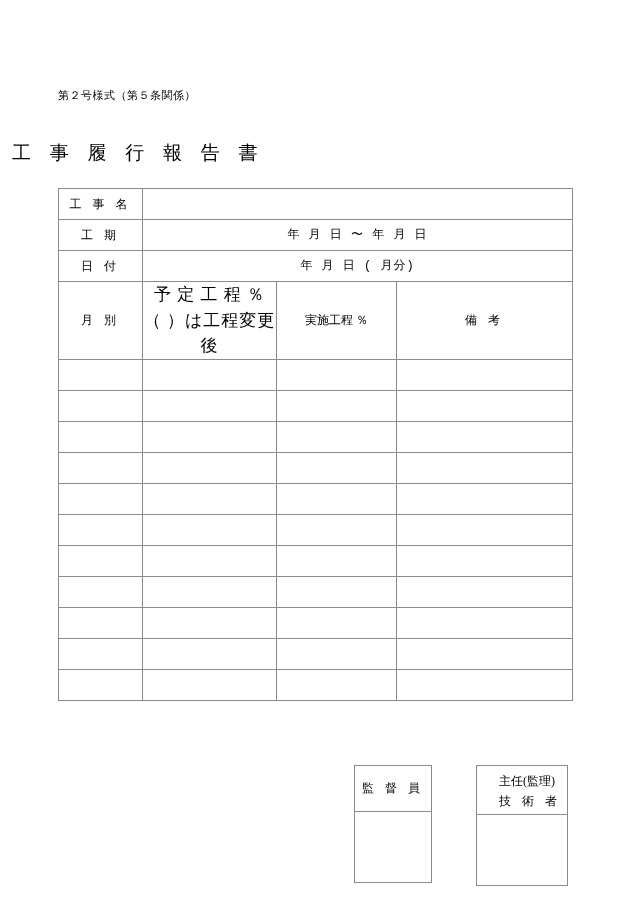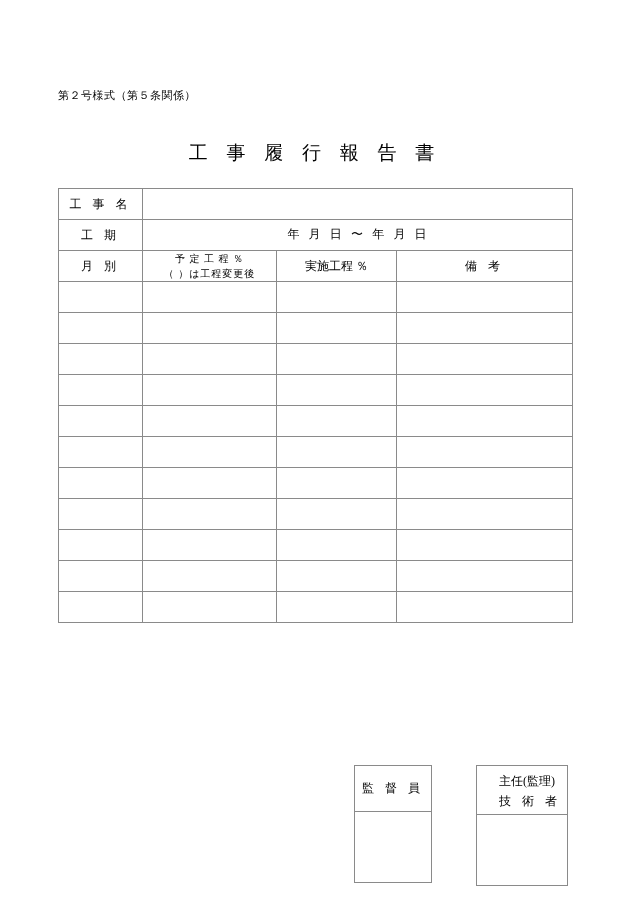--- a/index.html
+++ b/index.html
@@ -25,24 +25,23 @@
   .form-no {
     position: absolute;
     left: 58px;
     top: 88px;
     font-size: 11px;
     letter-spacing: 0.5px;
     white-space: nowrap;
   }
   .doc-title {
     position: absolute;
-    left: 0;
+    left: 12px;
     right: 0;
     top: 140px;
-    text-align: center;
     font-size: 19px;
     letter-spacing: 7px;
     font-weight: normal;
     white-space: nowrap;
   }
   table.main {
     position: absolute;
     left: 58px;
     top: 188px;
     width: 514px;
@@ -71,21 +70,21 @@
     text-align: center;
     letter-spacing: 1px;
     font-size: 12px;
     font-family: Liberation Mono, monospace;
   }
   .hdr-cell {
     height: 46px;
   }
   .hdr-two-line {
     display: block;
-    font-size: 10px;
+    font-size: 17px;
     letter-spacing: 1px;
     line-height: 1.5;
     text-align: center;
   }
   .sp-wide { letter-spacing: 4px; }
   .blank-row td { height: 27px; }
   .notes-cell {
     height: 72px;
     text-align: left;
     vertical-align: top;
@@ -143,20 +142,26 @@
       <tr>
         <td class="label">工 事 名</td>
         <td class="value-line" colspan="3"></td>
       </tr>
       <tr>
         <td class="label">工    期</td>
         <td colspan="3">
           <span class="kouki-line">年    月    日     〜        年    月    日</span>
         </td>
       </tr>
+      <tr>
+        <td class="label">日  付</td>
+        <td colspan="3">
+          <span class="kouki-line">年    月    日 (    月分)</span>
+        </td>
+      </tr>
 
       <tr>
         <td class="hdr-cell sp-wide">月    別</td>
         <td class="hdr-cell">
           <span class="hdr-two-line">予 定 工 程   ％</span>
           <span class="hdr-two-line">（ ）は工程変更後</span>
         </td>
         <td class="hdr-cell">実施工程  ％</td>
         <td class="hdr-cell sp-wide">備    考</td>
       </tr>

